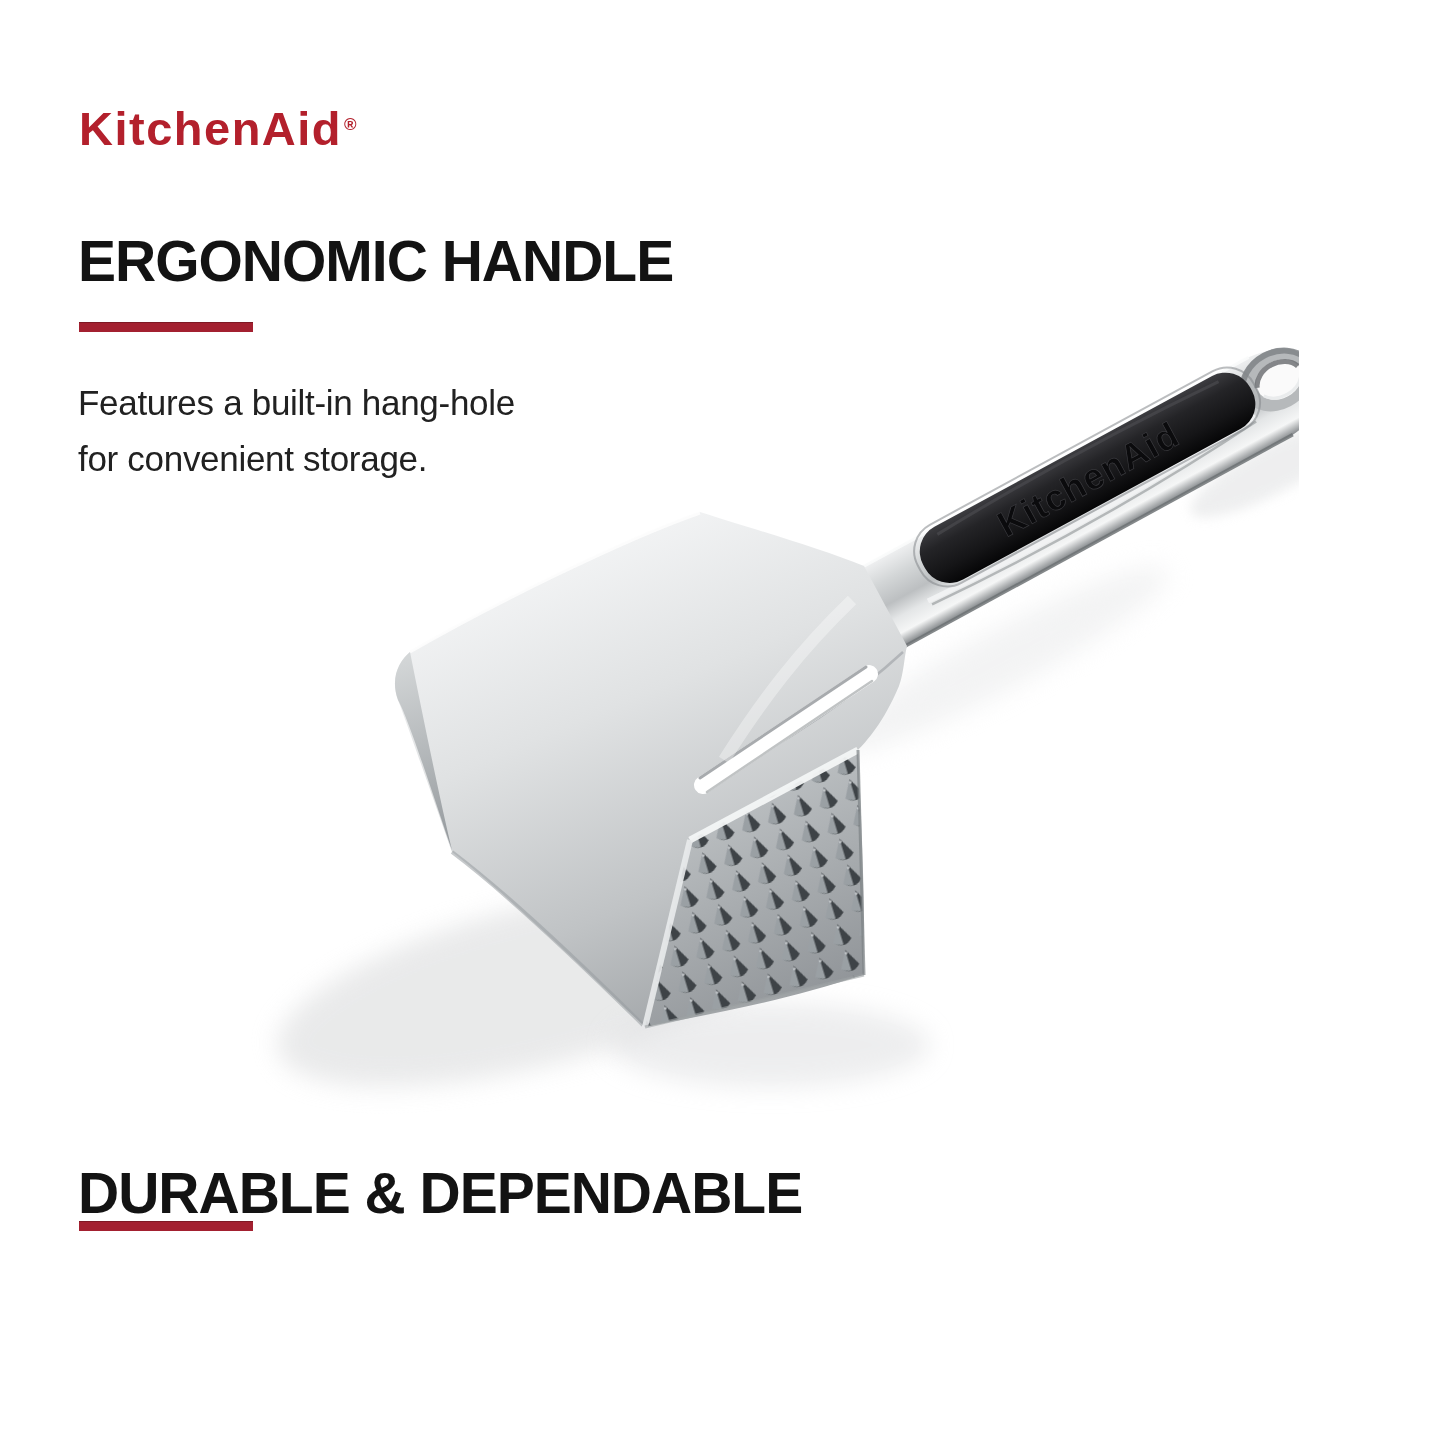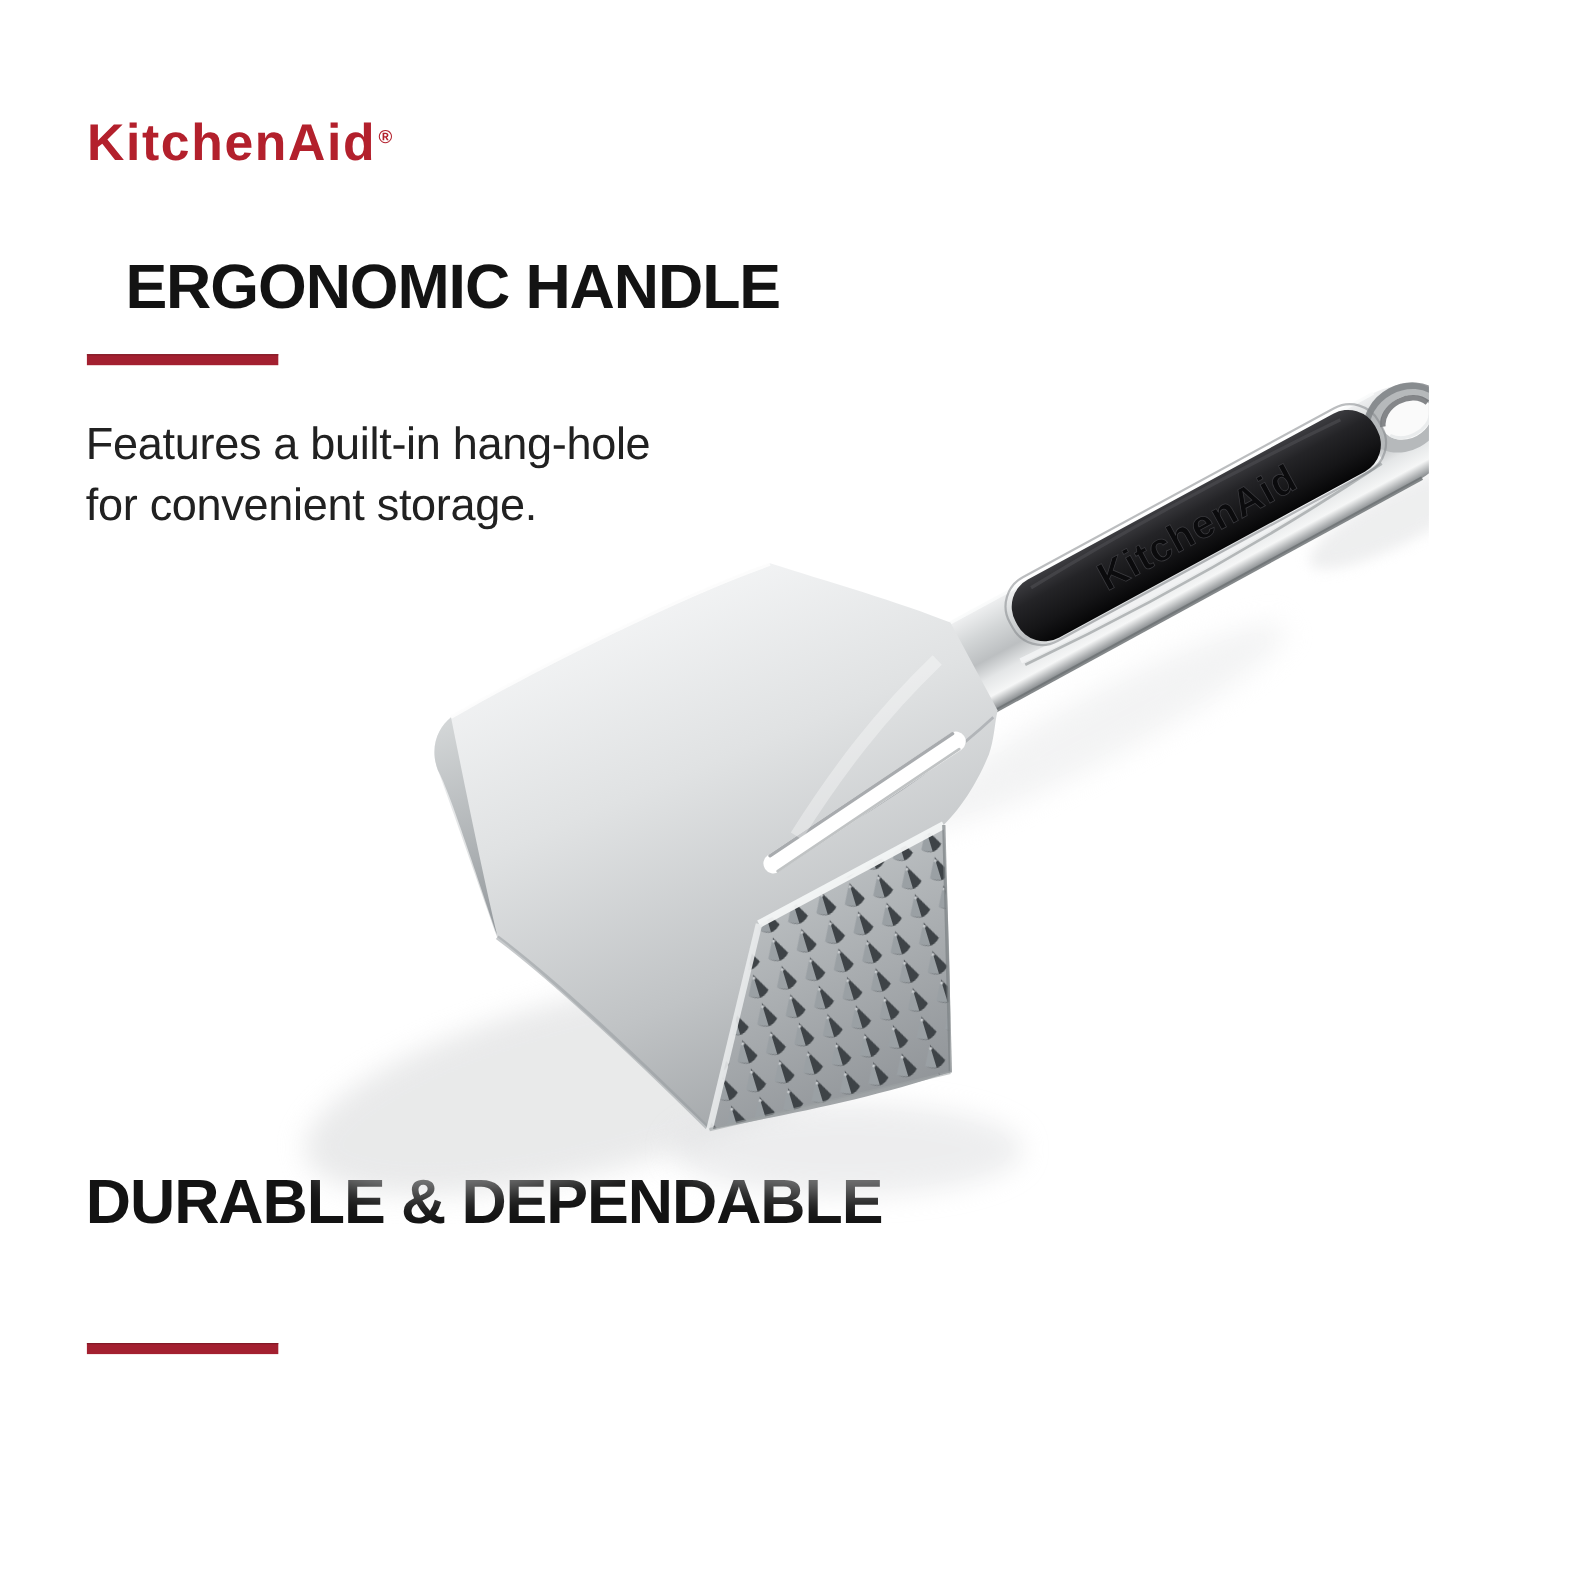--- a/index.html
+++ b/index.html
@@ -18,31 +18,31 @@
   }
   .logo .reg{
     font-size:17px;vertical-align:top;position:relative;top:-4px;left:2px;
     font-weight:700;
   }
   .section-heading{
     position:absolute;left:78px;
     font-size:57px;font-weight:700;letter-spacing:-1px;
     color:#131313;line-height:58px;white-space:nowrap;
   }
-  .h1{top:232px;margin-left:36px;}
-  .h2{top:1064px;}
+  .h1{top:232px;}
+  .h2{top:1164px;}
   .red-rule{
     position:absolute;left:79px;width:174px;height:9px;
     background:#A32030;border-top:1px solid #7e1824;
   }
   .r1{top:322px;}
   .r2{top:1221px;}
   .body-copy{
     position:absolute;left:78px;
-    font-size:41px;font-weight:400;letter-spacing:-0.3px;
+    font-size:35px;font-weight:400;letter-spacing:-0.3px;
     color:#212121;line-height:56px;white-space:pre-line;
   }
   .p1{top:375px;}
   .p2{top:1268px;}
   .product-figure{
     position:absolute;left:0;top:0;width:1445px;height:1445px;
     pointer-events:none;
   }
 </style>
 </head>

